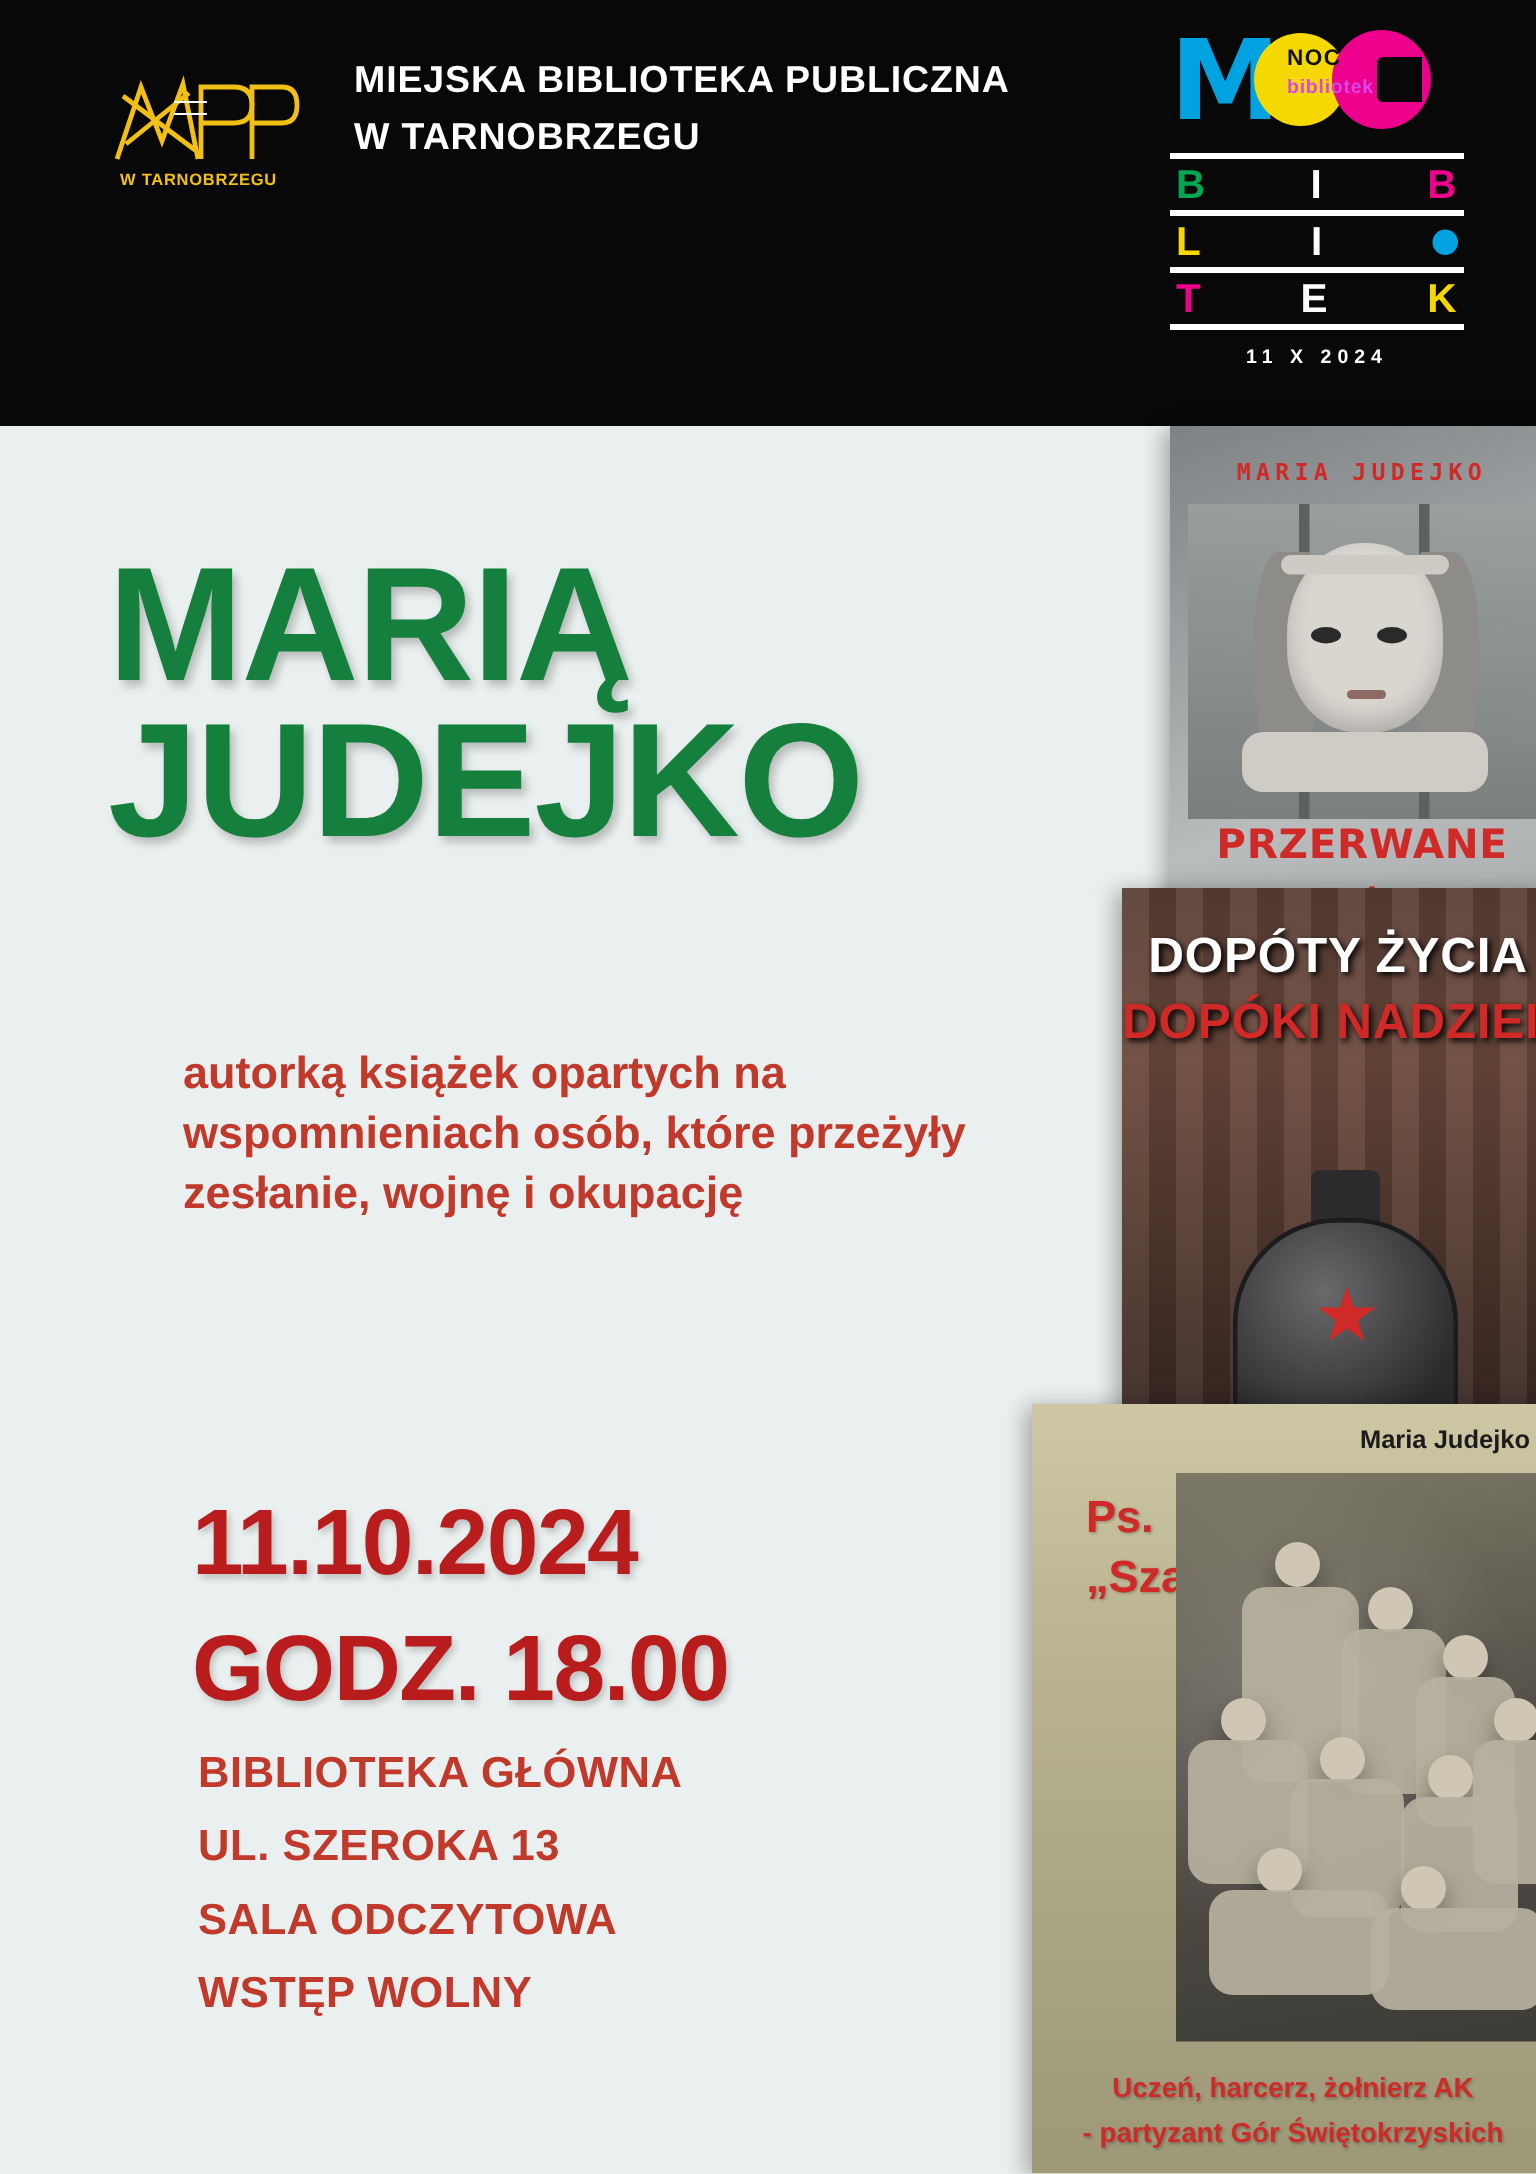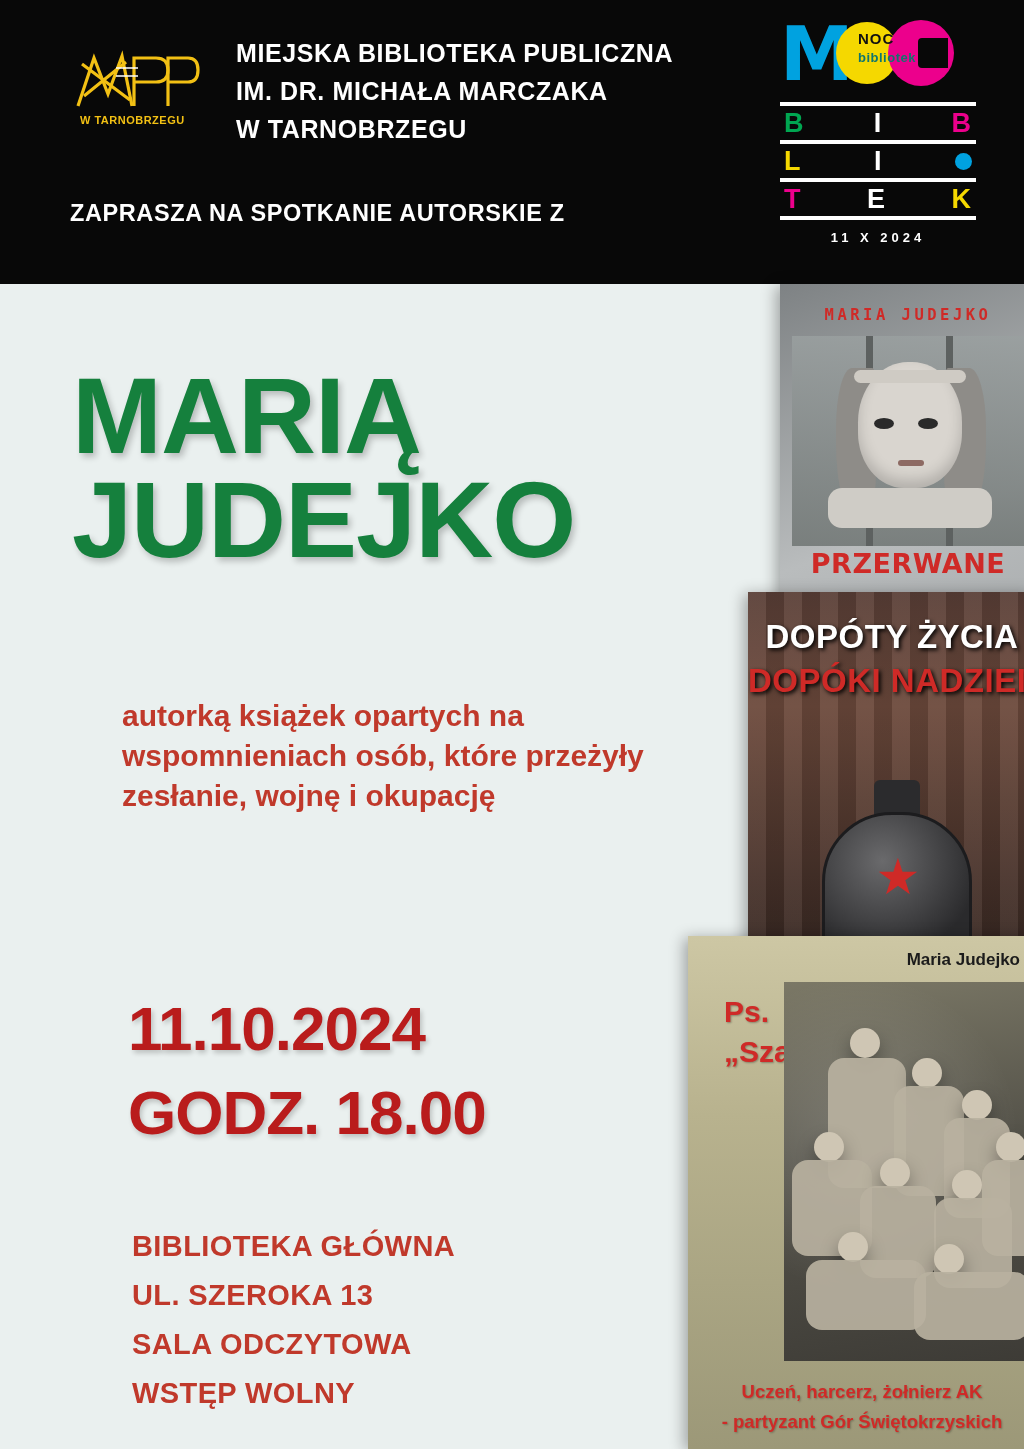--- a/index.html
+++ b/index.html
@@ -68,21 +68,21 @@
     width: 30px; height: 30px; background: #080808;
     border-radius: 4px 0 0 4px;
   }
   .noc .moc .noc-word {
     position: absolute; left: 78px; top: 12px;
     font-size: 15px; font-weight: bold; color: #111;
     letter-spacing: 1px;
   }
   .noc .moc .bib-word {
     position: absolute; left: 78px; top: 32px;
-    font-size: 13px; font-weight: bold; color: #0f766e;
+    font-size: 13px; font-weight: bold; color: #d946ef;
     letter-spacing: .5px;
   }
   .noc-rows { margin-top: 6px; }
   .noc-row {
     display: flex; justify-content: space-between; align-items: center;
     height: 38px; padding: 0 4px;
   }
   .noc-row.line { border-top: 4px solid #ffffff; }
   .noc-letter {
     font-size: 27px; font-weight: bold; letter-spacing: 1px;
@@ -123,21 +123,21 @@
   }
   .event-date {
     position: absolute; left: 128px; top: 655px;
     color: #b91c1c;
     font-size: 62px; font-weight: bold; line-height: 84px;
     letter-spacing: -1px;
     text-shadow: 2px 3px 5px rgba(0,0,0,.2);
     margin-top: 48px;
   }
   .venue {
-    position: absolute; left: 132px; top: 938px;
+    position: absolute; left: 132px; top: 874px;
     color: #c0392b;
     font-size: 29px; font-weight: bold; line-height: 49px;
     letter-spacing: .4px;
   }
 
   
   .covers { position: absolute; left: 0; top: 0; width: 1024px; height: 986px; margin-left: 12px; }
 
   .cover {
     position: absolute;
@@ -323,25 +323,23 @@
       </g>
       <g fill="none" stroke="#ffffff" stroke-width="1.4">
         <path d="M44 20 L66 20 M44 28 L66 28"></path>
       </g>
     </svg>
     <div class="tarn">W TARNOBRZEGU</div>
   </div>
 
   <div class="header-title">
     <div>MIEJSKA BIBLIOTEKA PUBLICZNA</div>
-    <div>IM. DR. MICHAŁA MARCZAKA</div>
     <div>W TARNOBRZEGU</div>
   </div>
 
-  <div class="header-sub">ZAPRASZA NA SPOTKANIE AUTORSKIE Z</div>
 
   <div class="noc">
     <div class="moc">
       <div class="m">M</div>
       <div class="o"></div>
       <div class="c"></div>
       <div class="cnotch"></div>
       <div class="noc-word">NOC</div>
       <div class="bib-word">bibliotek</div>
     </div>

